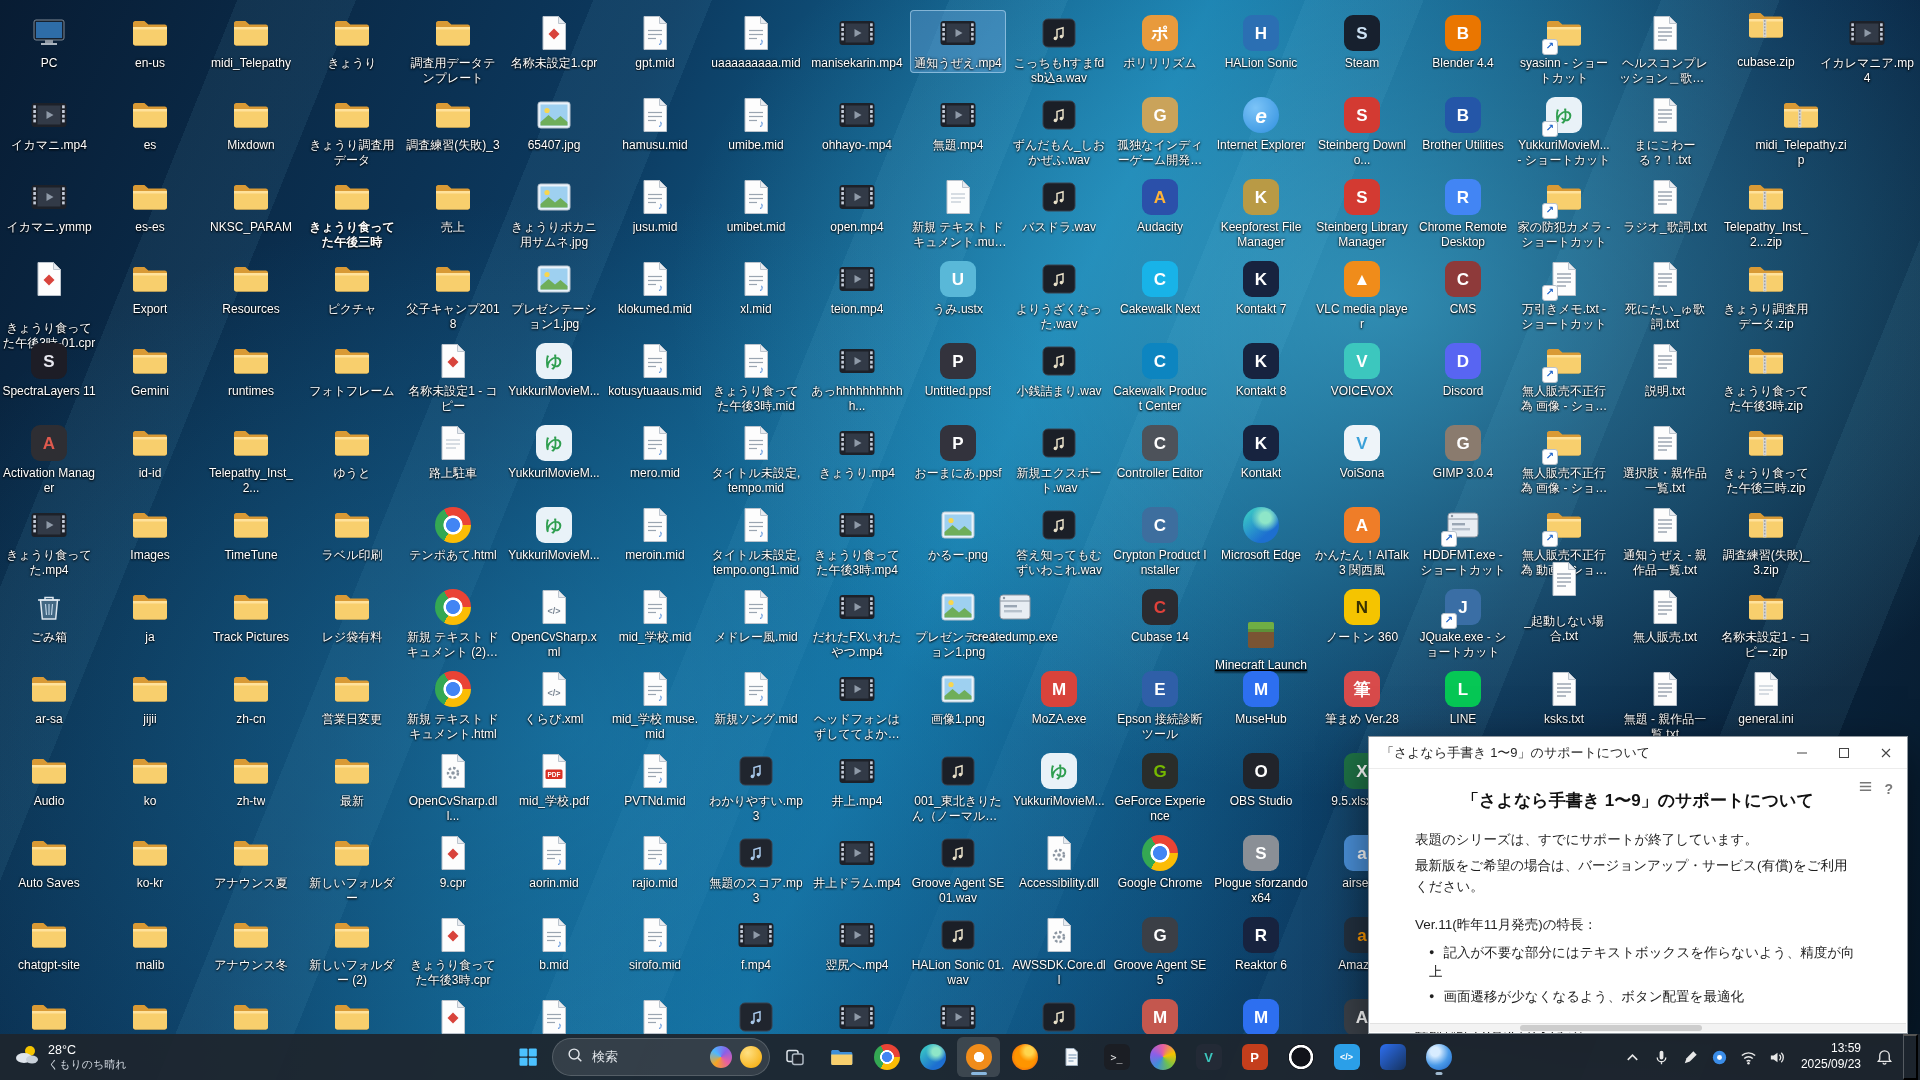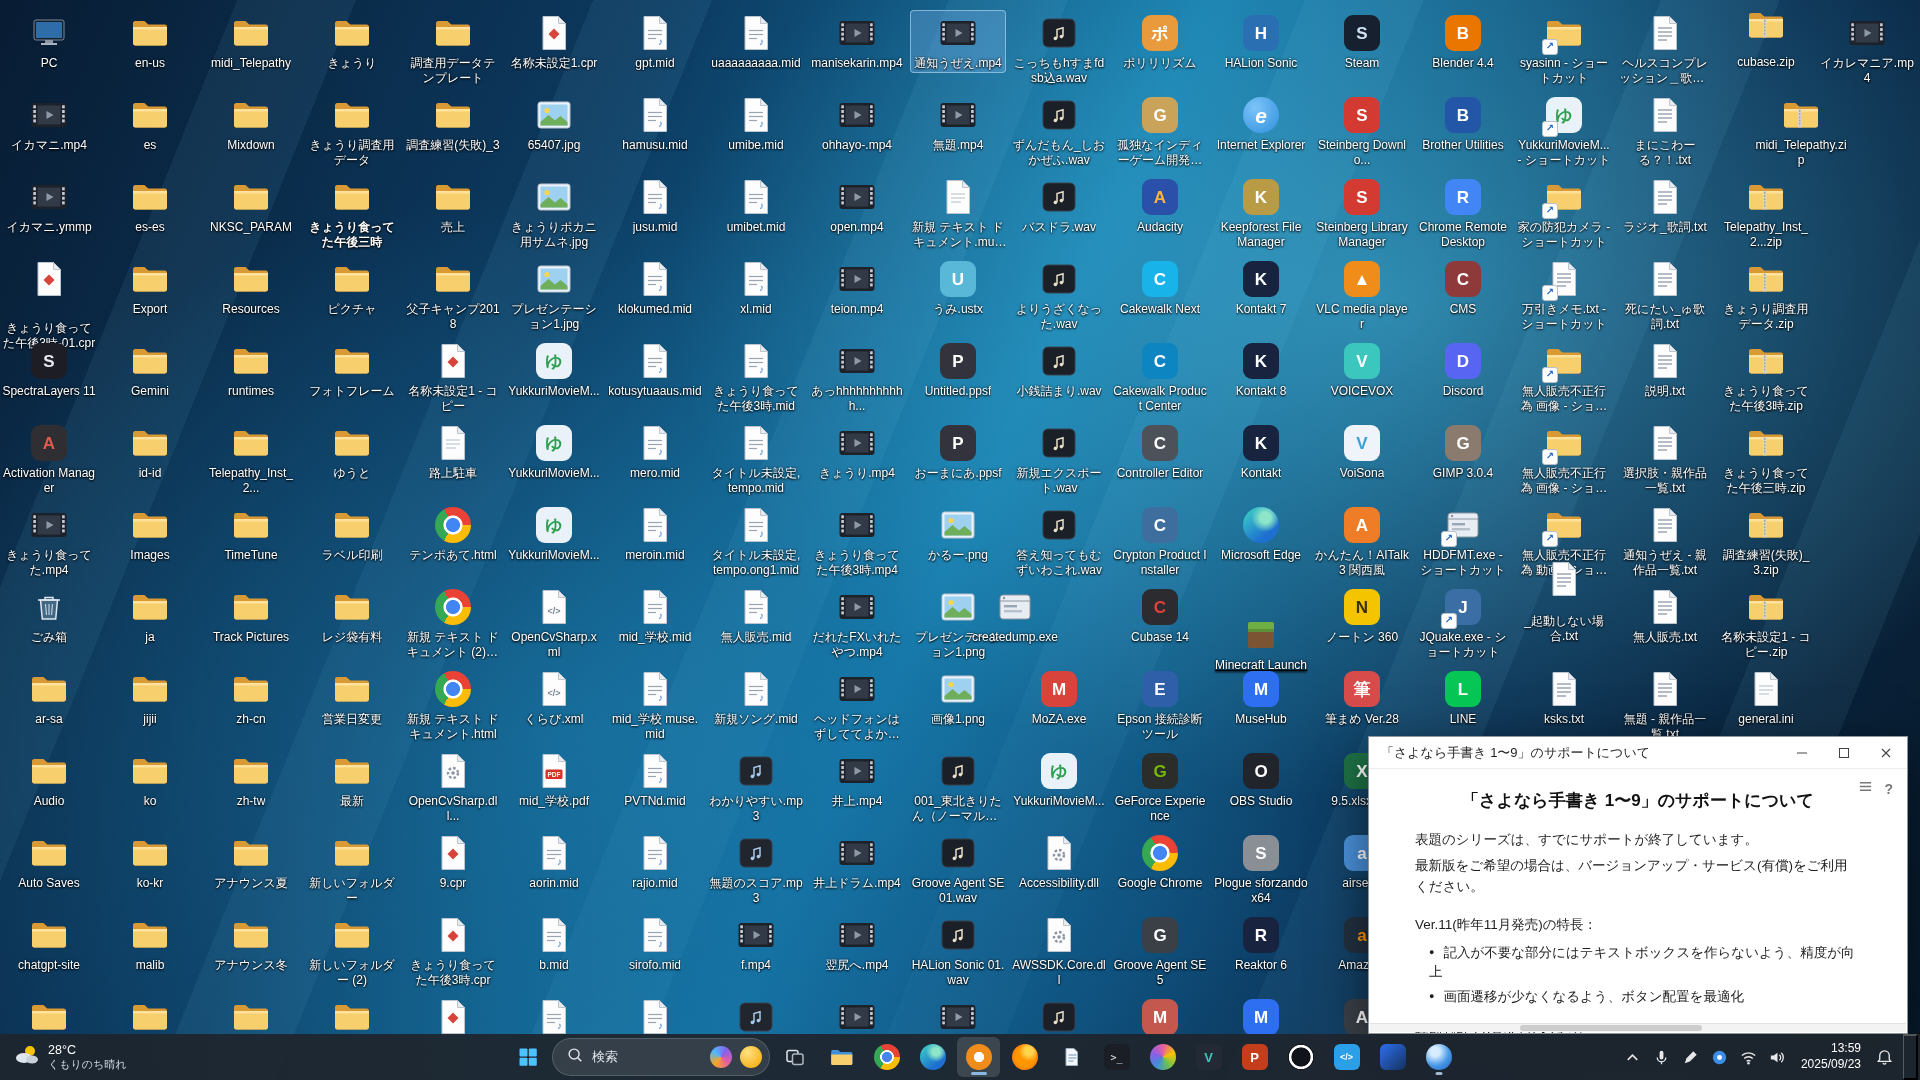--- a/index.html
+++ b/index.html
@@ -1115,21 +1115,21 @@
           <path d="M9 3.5h15.5l7 7v26H9z" fill="#fdfdfd" stroke="#bcc4cd" stroke-width="1"></path>
           <path d="M24.5 3.5v7h7z" fill="#e7ebf0" stroke="#bcc4cd" stroke-width="1"></path>
           <g stroke="#9aa5b1" stroke-width="1.2">
             <path d="M13 17.5h14"></path>
             <path d="M13 21.5h14"></path>
             <path d="M13 25.5h8"></path>
           </g>
           <text x="25.5" y="31.5" font-size="10" fill="#3f7fd4" text-anchor="middle">♪</text>
         </svg>
       </span>
-      <span class="lbl">無人販売.mid</span>
+      <span class="lbl">メドレー風.mid</span>
     </div>
     <div class="cell" style="left: 708px; top: 666px;">
       <span class="ic">
         <svg viewBox="0 0 40 40">
           <path d="M9 3.5h15.5l7 7v26H9z" fill="#fdfdfd" stroke="#bcc4cd" stroke-width="1"></path>
           <path d="M24.5 3.5v7h7z" fill="#e7ebf0" stroke="#bcc4cd" stroke-width="1"></path>
           <g stroke="#9aa5b1" stroke-width="1.2">
             <path d="M13 17.5h14"></path>
             <path d="M13 21.5h14"></path>
             <path d="M13 25.5h8"></path>

